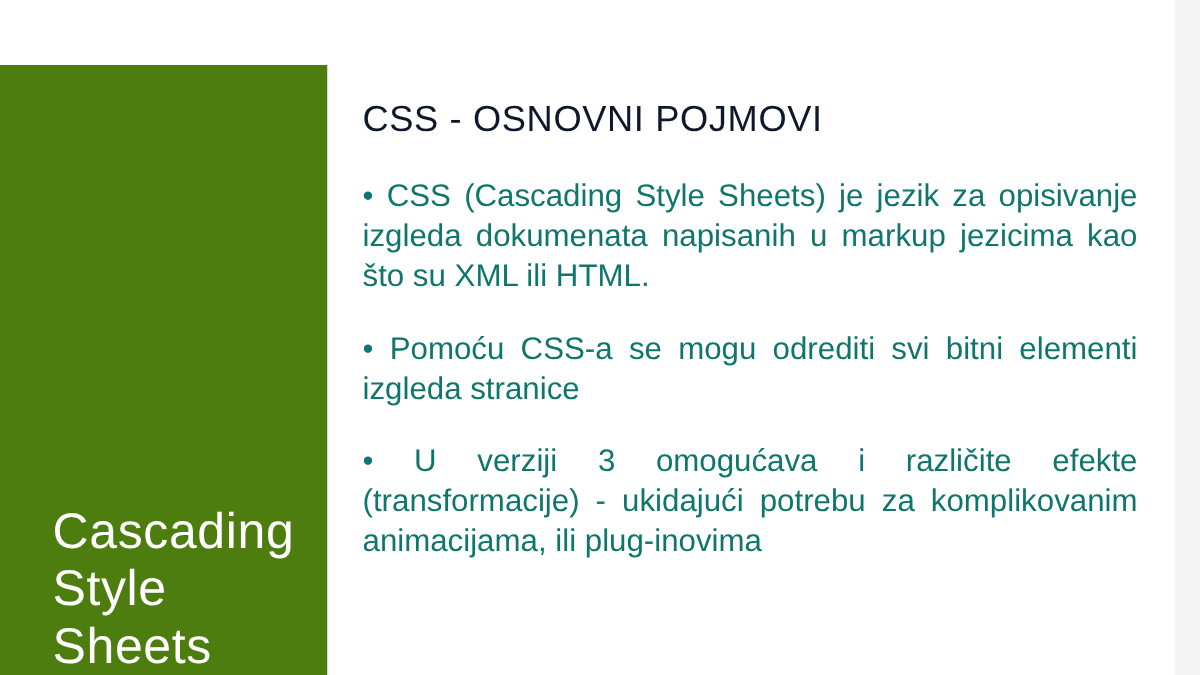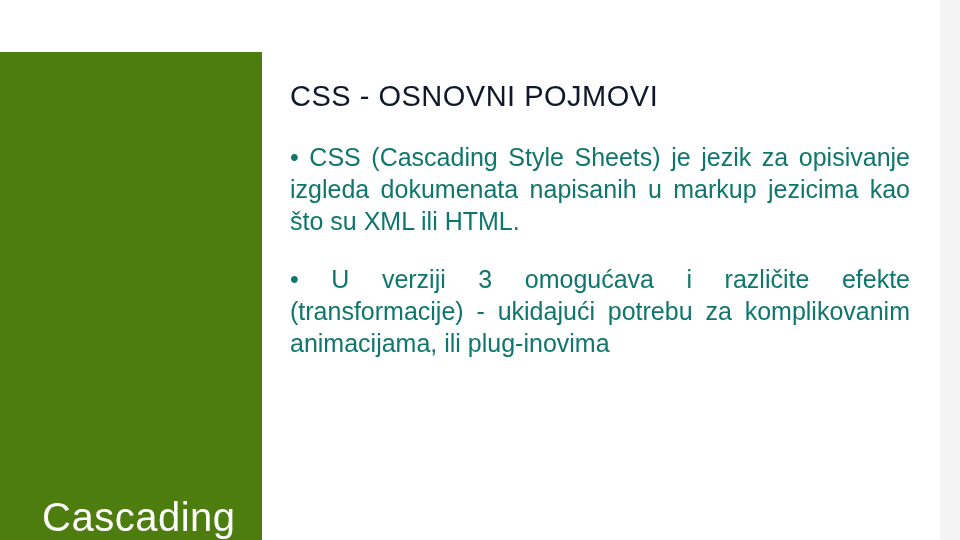--- a/index.html
+++ b/index.html
@@ -79,21 +79,23 @@
 </head>
 <body>
 
 <div class="slide">
   <div class="top-bar"></div>
   <div class="right-strip"></div>
 
   <div class="sidebar">
     <div class="sidebar-title">
       <span>Cascading</span><br>
+      <span>Style Sheets</span>
     </div>
   </div>
 
   <div class="main">
     <div class="heading">CSS - OSNOVNI POJMOVI</div>
     <div class="bullet">• CSS (Cascading Style Sheets) je jezik za opisivanje izgleda dokumenata napisanih u markup jezicima kao što su XML ili HTML.</div>
+    <div class="bullet">• Pomoću CSS-a se mogu odrediti svi bitni elementi izgleda stranice</div>
     <div class="bullet">• U verziji 3 omogućava i različite efekte (transformacije) - ukidajući potrebu za komplikovanim animacijama, ili plug-inovima</div>
   </div>
 </div>
 
 </body></html>

